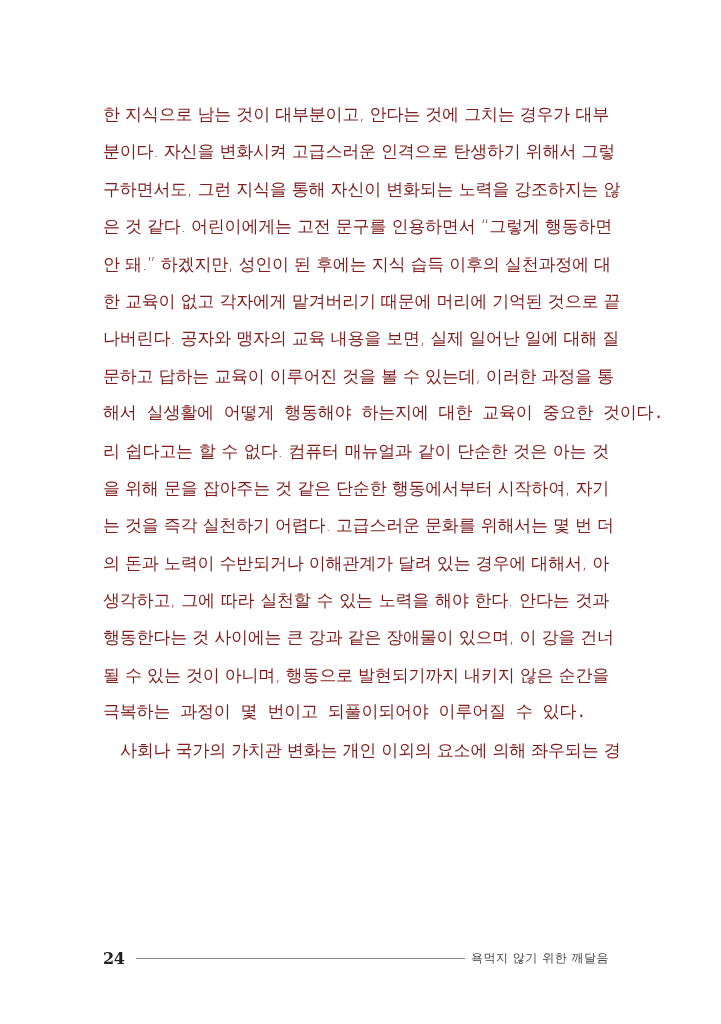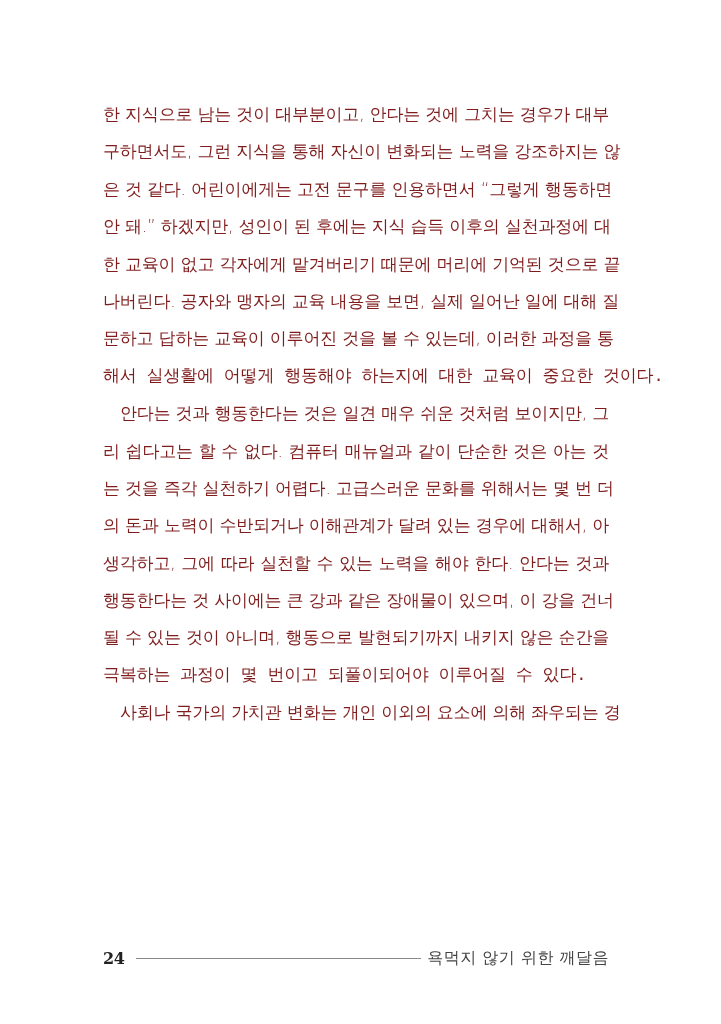--- a/index.html
+++ b/index.html
@@ -66,41 +66,42 @@
       margin-right: 12px;
     }
     .footer-rule {
       flex: 1;
       height: 0;
       border-top: 1px solid #8a8a8a;
       margin-right: 6px;
     }
     .running-title {
       font-family: "DejaVu Sans", "Liberation Sans", sans-serif;
-      font-size: 16px;
+      font-size: 12px;
       color: #444;
       letter-spacing: 0.5px;
       text-align: right;
     }
   </style>
 </head>
 <body>
 
 <div class="page">
   <div class="body-text">
     <span class="line">한 지식으로 남는 것이 대부분이고, 안다는 것에 그치는 경우가 대부</span>
+    <span class="line">분이다. 자신을 변화시켜 고급스러운 인격으로 탄생하기 위해서 그렇</span>
     <span class="line">구하면서도, 그런 지식을 통해 자신이 변화되는 노력을 강조하지는 않</span>
     <span class="line">은 것 같다. 어린이에게는 고전 문구를 인용하면서 “그렇게 행동하면</span>
     <span class="line">안 돼.” 하겠지만, 성인이 된 후에는 지식 습득 이후의 실천과정에 대</span>
     <span class="line">한 교육이 없고 각자에게 맡겨버리기 때문에 머리에 기억된 것으로 끝</span>
     <span class="line">나버린다. 공자와 맹자의 교육 내용을 보면, 실제 일어난 일에 대해 질</span>
     <span class="line">문하고 답하는 교육이 이루어진 것을 볼 수 있는데, 이러한 과정을 통</span>
     <span class="line last">해서 실생활에 어떻게 행동해야 하는지에 대한 교육이 중요한 것이다.</span>
-    <span class="line indent">안다는 것과 행동한다는 것은 일견 매우 쉬운 것처럼 보이지만, 그</span>
     <span class="line">리 쉽다고는 할 수 없다. 컴퓨터 매뉴얼과 같이 단순한 것은 아는 것</span>
+    <span class="line">을 위해 문을 잡아주는 것 같은 단순한 행동에서부터 시작하여, 자기</span>
     <span class="line">는 것을 즉각 실천하기 어렵다. 고급스러운 문화를 위해서는 몇 번 더</span>
     <span class="line">의 돈과 노력이 수반되거나 이해관계가 달려 있는 경우에 대해서, 아</span>
     <span class="line">생각하고, 그에 따라 실천할 수 있는 노력을 해야 한다. 안다는 것과</span>
     <span class="line">행동한다는 것 사이에는 큰 강과 같은 장애물이 있으며, 이 강을 건너</span>
     <span class="line">될 수 있는 것이 아니며, 행동으로 발현되기까지 내키지 않은 순간을</span>
     <span class="line last">극복하는 과정이 몇 번이고 되풀이되어야 이루어질 수 있다.</span>
     <span class="line indent">사회나 국가의 가치관 변화는 개인 이외의 요소에 의해 좌우되는 경</span>
   </div>
 
   <div class="footer">

